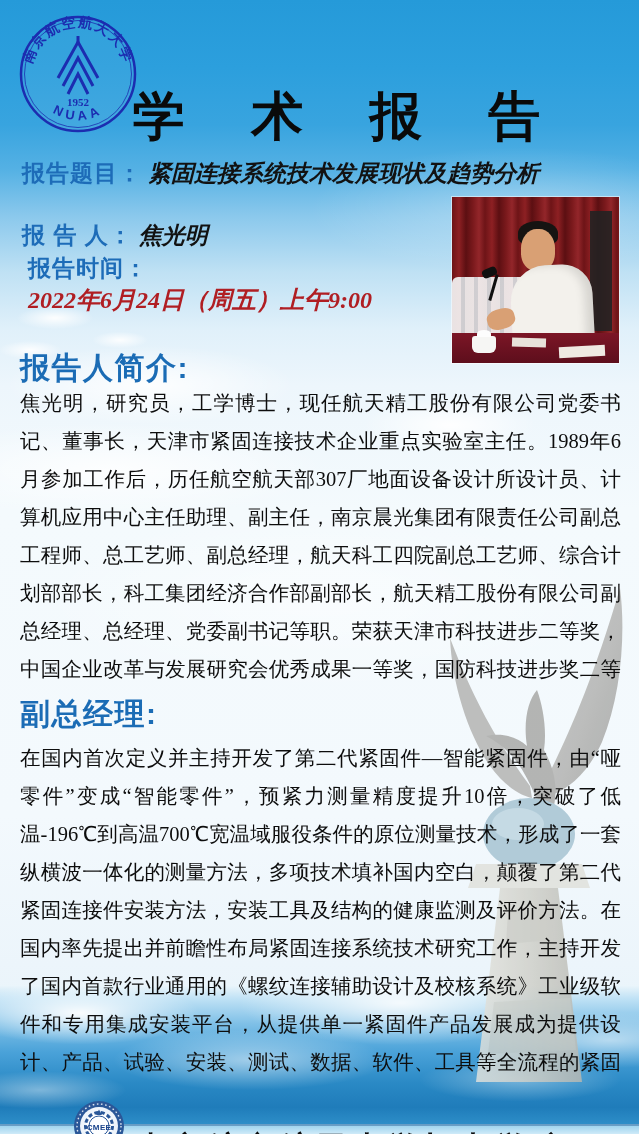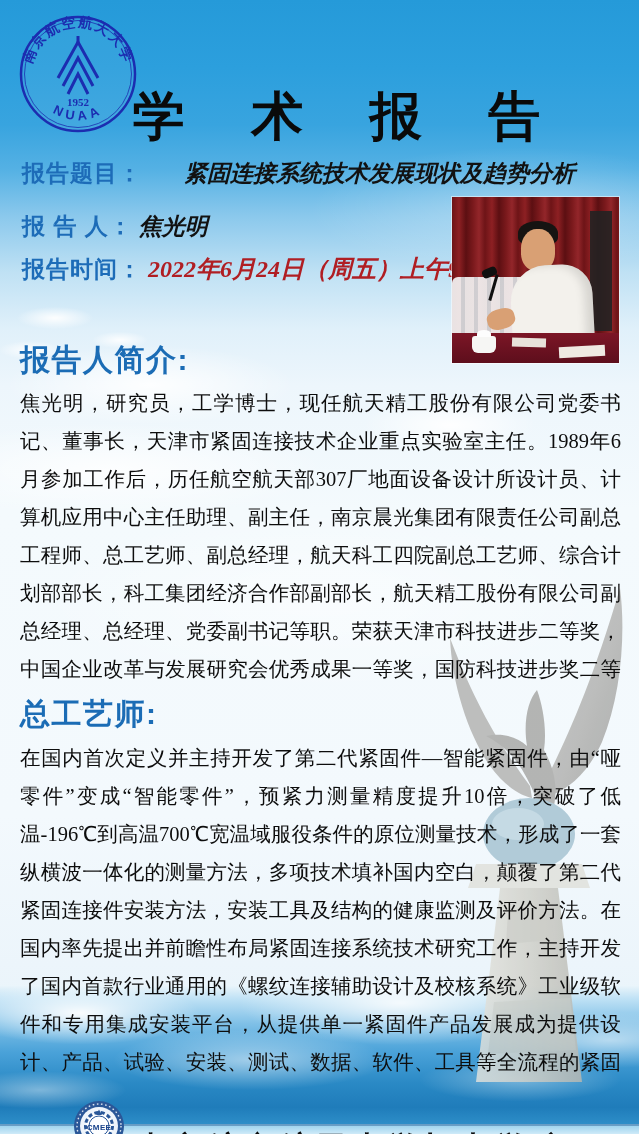--- a/index.html
+++ b/index.html
@@ -52,23 +52,23 @@
     position:absolute;top:82px;left:0;width:100%;box-sizing:border-box;padding-left:60px;
     text-align:center;font-size:52px;font-weight:900;letter-spacing:26px;color:#0a0a0a;z-index:2;
     font-family:"Liberation Sans",sans-serif;
   }
   
   .info-row{position:absolute;left:22px;z-index:2;white-space:nowrap;display:flex;align-items:baseline;}
   .info-row .lbl{font-size:23px;font-weight:700;color:#1d6cb8;letter-spacing:1px;}
   .info-row .val{font-family:"Liberation Serif",serif;font-weight:700;margin-left:6px;font-style:italic;}
   .val-black{color:#121212;font-size:23px;}
   .val-red{color:#b01e23;font-size:24px;}
-  .row-0{top:158px;gap:36px;}
-  .row-1{top:211px;}
-  .row-2{top:253px;}
+  .row-0{top:158px;}
+  .row-1{top:220px;}
+  .row-2{top:253px;flex-direction:column;}
   .row-3{top:298px;}
   
   .photo{
     position:absolute;left:452px;top:197px;width:167px;height:166px;z-index:2;overflow:hidden;
     background:repeating-linear-gradient(90deg,#6e1417 0px,#8d2023 7px,#5c0f12 14px,#7a191c 21px,#93262a 27px,#6e1417 33px);
     box-shadow:0 0 0 1px rgba(255,255,255,.5);
   }
   .photo .col{position:absolute;right:7px;top:14px;width:22px;height:120px;background:#222;opacity:.9;}
   .photo .drapes{position:absolute;left:0;bottom:28px;width:78px;height:58px;opacity:.92;
     background:repeating-linear-gradient(90deg,#f4f4f4 0 9px,#d7dde0 9px 13px);border-radius:6px 6px 0 0;}
@@ -80,21 +80,21 @@
   .photo .cup:before{content:"";position:absolute;left:5px;top:-6px;width:14px;height:7px;background:#fdfdfd;border-radius:50% 50% 0 0;}
   .photo .shirt{position:absolute;right:26px;bottom:20px;width:82px;height:78px;background:#f3f1ec;
     border-radius:36px 30px 8px 8px;transform:rotate(-3deg);box-shadow:inset -8px 0 10px rgba(0,0,0,.12);}
   .photo .head{position:absolute;right:64px;bottom:92px;width:34px;height:42px;background:#d9a074;border-radius:46% 46% 42% 42%;}
   .photo .hair{position:absolute;right:61px;bottom:118px;width:40px;height:24px;background:#161412;border-radius:50% 50% 30% 30%;}
   .photo .hand{position:absolute;right:104px;bottom:34px;width:28px;height:20px;background:#d9a074;border-radius:40%;transform:rotate(-15deg);}
   .photo .mic-head{position:absolute;left:30px;bottom:86px;width:15px;height:9px;background:#101010;border-radius:4px;transform:rotate(-22deg);}
   .photo .mic-stand{position:absolute;left:40px;bottom:62px;width:3px;height:27px;background:#101010;transform:rotate(16deg);}
   
   .sec-heading{position:absolute;left:20px;z-index:2;font-size:30px;font-weight:700;color:#1b6cb5;letter-spacing:1.5px;}
-  .bio-heading{top:340px;text-align:center;}
+  .bio-heading{top:348px;text-align:center;}
   .abs-heading{top:694px;}
   
   .para{
     position:absolute;left:20px;width:601px;z-index:2;
     font-family:"Liberation Serif",serif;font-size:20.5px;line-height:38px;
     color:#0d0d0d;text-align:justify;letter-spacing:0;
   }
   .bio-text{top:384px;height:306px;overflow:hidden;}
   .abs-text{top:739px;height:346px;overflow:hidden;}
   
@@ -195,21 +195,21 @@
   <div class="mic-head"></div>
   <div class="table"></div>
   <div class="paper"></div>
   <div class="paper2"></div>
   <div class="cup"></div>
 </div>
 
 <div class="sec-heading bio-heading">报告人简介:</div>
 <div class="para bio-text">焦光明，研究员，工学博士，现任航天精工股份有限公司党委书记、董事长，天津市紧固连接技术企业重点实验室主任。1989年6月参加工作后，历任航空航天部307厂地面设备设计所设计员、计算机应用中心主任助理、副主任，南京晨光集团有限责任公司副总工程师、总工艺师、副总经理，航天科工四院副总工艺师、综合计划部部长，科工集团经济合作部副部长，航天精工股份有限公司副总经理、总经理、党委副书记等职。荣获天津市科技进步二等奖，中国企业改革与发展研究会优秀成果一等奖，国防科技进步奖二等奖2项，国防科技进步奖三等奖。</div>
 
-<div class="sec-heading abs-heading">总工艺师:</div>
+<div class="sec-heading abs-heading">副总经理:</div>
 <div class="para abs-text">在国内首次定义并主持开发了第二代紧固件—智能紧固件，由“哑零件”变成“智能零件”，预紧力测量精度提升10倍，突破了低温-196℃到高温700℃宽温域服役条件的原位测量技术，形成了一套纵横波一体化的测量方法，多项技术填补国内空白，颠覆了第二代紧固连接件安装方法，安装工具及结构的健康监测及评价方法。在国内率先提出并前瞻性布局紧固连接系统技术研究工作，主持开发了国内首款行业通用的《螺纹连接辅助设计及校核系统》工业级软件和专用集成安装平台，从提供单一紧固件产品发展成为提供设计、产品、试验、安装、测试、数据、软件、工具等全流程的紧固连接技术整体解决方案。</div>
 
 <div class="footer">
   <svg width="52" height="52" viewBox="0 0 52 52" xmlns="http://www.w3.org/2000/svg">
     <circle cx="26" cy="26" r="25" fill="#2a5798"></circle>
     <circle cx="26" cy="26" r="22" fill="none" stroke="rgba(255,255,255,.85)" stroke-width="1.4" stroke-dasharray="1.6 2.6"></circle>
     <circle cx="26" cy="26" r="19" fill="#eef4fb"></circle>
     <circle cx="26" cy="26" r="13.5" fill="#ffffff" stroke="#2a5798" stroke-width="3" stroke-dasharray="4 2.5"></circle>
     <circle cx="26" cy="26" r="10" fill="#fdfeff" stroke="#2a5798" stroke-width="1"></circle>
     <polygon points="26,9.5 29,15 23,15" fill="#2a5798"></polygon>

